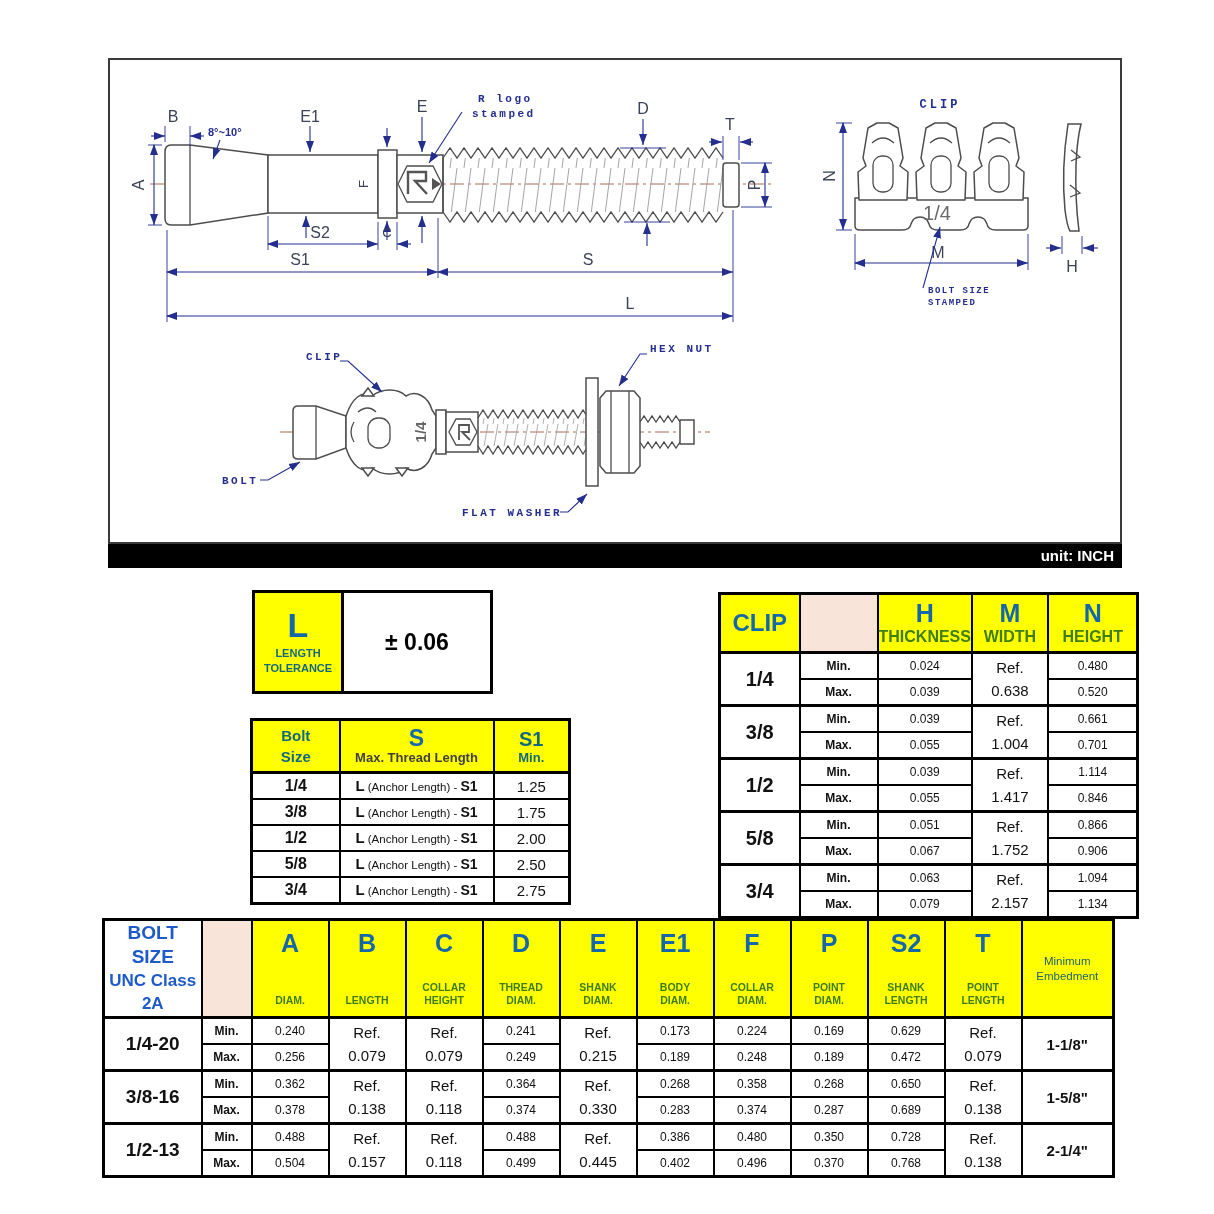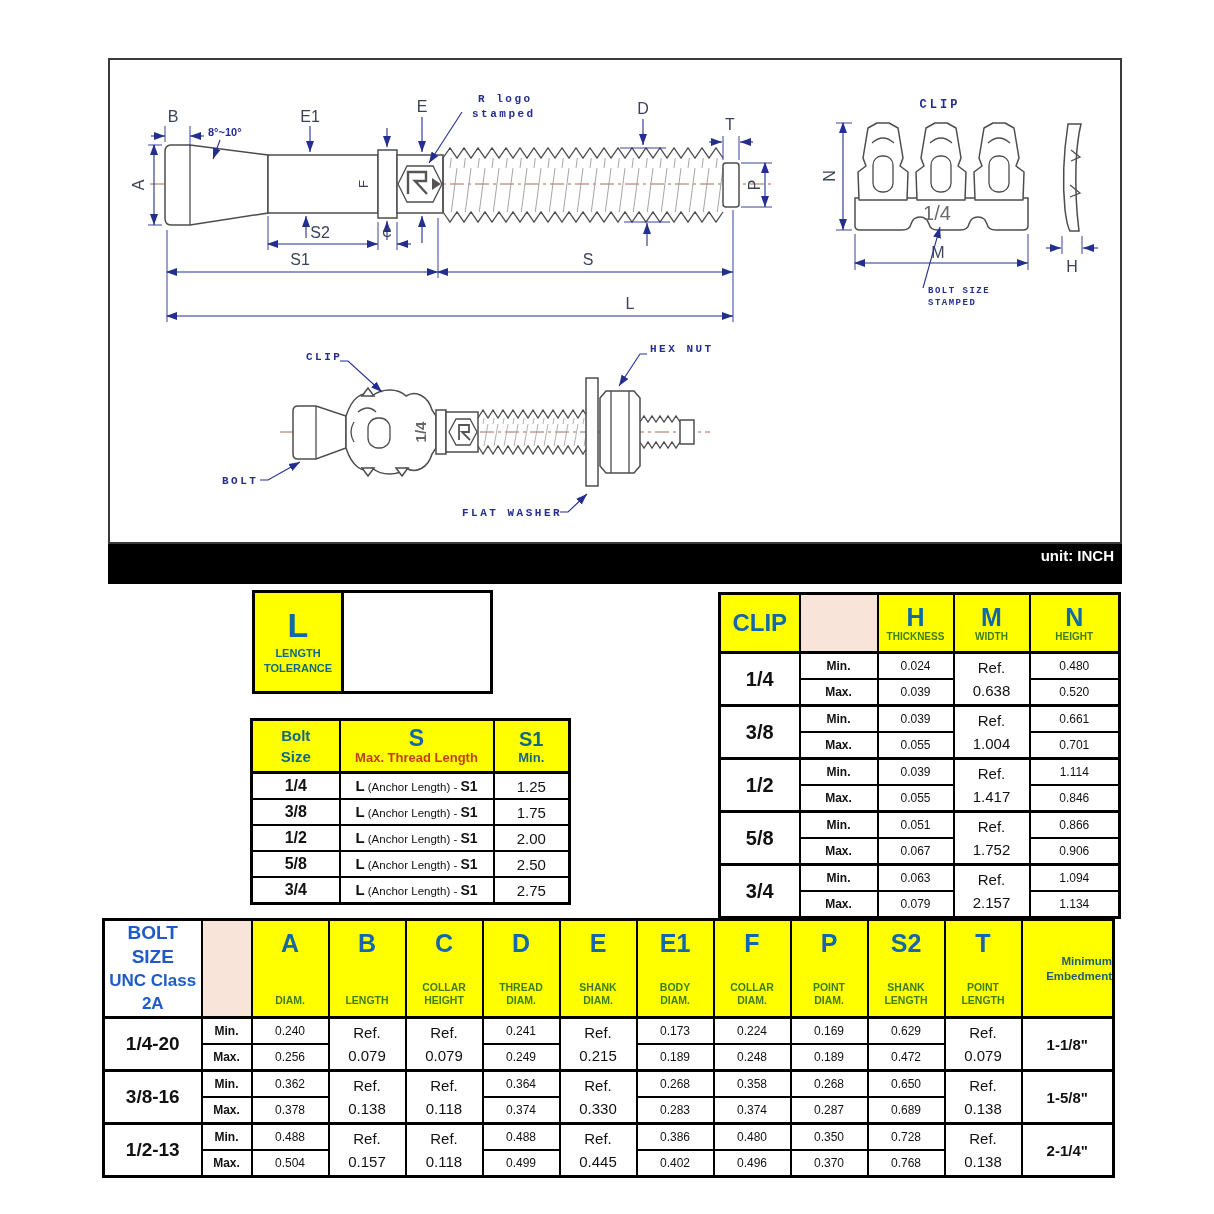--- a/index.html
+++ b/index.html
@@ -1,20 +1,20 @@
 <!DOCTYPE html>
 <html><head>
 <meta charset="utf-8">
 <style>
   html,body{margin:0;padding:0;background:#fff;}
   #page{position:relative;width:1214px;height:1214px;background:#fff;font-family:"Liberation Sans",sans-serif;overflow:hidden;}
 
   
   #draw-panel{position:absolute;left:108px;top:58px;width:1010px;height:482px;border:2px solid #3a3a3a;background:#fff;}
-  #unit-bar{position:absolute;left:108px;top:544px;width:1014px;height:40px;background:#000;color:#fff;
+  #unit-bar{position:absolute;left:108px;top:544px;width:1014px;height:24px;background:#000;color:#fff;
             font-weight:bold;font-size:15px;line-height:24px;text-align:right;padding-right:8px;box-sizing:border-box;}
 
   svg text{font-family:"Liberation Sans",sans-serif;}
   .dl{fill:#3c4257;font-size:16px;}
   .dls{fill:#3c4257;font-size:13px;}
   .st{fill:#232e8f;font-weight:bold;font-family:"Liberation Mono",monospace;letter-spacing:2.5px;font-size:11px;}
   .stsm{fill:#232e8f;font-weight:bold;font-family:"Liberation Mono",monospace;letter-spacing:1.5px;font-size:9px;}
   .stamp{fill:#6a6a6a;font-size:20px;}
   .dim{stroke:#232e8f;stroke-width:1.1;fill:none;}
   .ext{stroke:#232e8f;stroke-width:0.9;fill:none;}
@@ -35,51 +35,51 @@
   #tol-left{width:86px;background:#ffff00;border-right:3px solid #000;display:flex;flex-direction:column;align-items:center;justify-content:center;}
   #tol-left .sym{color:#1467a8;font-weight:bold;font-size:34px;line-height:1;margin-bottom:4px;}
   #tol-left .lbl{color:#12697f;font-weight:bold;font-size:11px;line-height:1.35;}
   #tol-right{flex:1;display:flex;align-items:center;justify-content:center;font-weight:bold;font-size:23px;}
 
   
   #thr-table{position:absolute;left:250px;top:718px;border:3px solid #000;}
   #thr-table td{height:24px;}
   .tt-bolt{color:#12697f;font-weight:bold;font-size:15px;line-height:1.4;}
   .tt-s{color:#1467a8;font-weight:bold;font-size:23px;line-height:1;}
-  .tt-ssub{color:#c2410c;font-weight:bold;font-size:13px;line-height:1.2;}
+  .tt-ssub{color:#404040;font-weight:bold;font-size:13px;line-height:1.2;}
   .tt-s1{color:#12697f;font-weight:bold;font-size:20px;line-height:1.1;}
   .tt-min{color:#12697f;font-weight:bold;font-size:13px;}
   .tsz{font-weight:bold;font-size:16px;}
   .tf b{font-size:15px;}
   .tf span{font-size:11.5px;}
   .tf .s1b{font-size:14px;font-weight:bold;}
   .tv{font-size:15px;}
   #thr-table tr.hd td{height:50px;border-bottom:3px solid #000;}
 
   
   #clip-table{position:absolute;left:718px;top:592px;border:3px solid #000;}
   #clip-table td{height:24px;}
   #clip-table tr.hd td{height:56px;border-bottom:3px solid #000;}
   .c-title{color:#1467a8;font-weight:bold;font-size:24px;}
   .hsym{color:#1467a8;font-weight:bold;font-size:25px;line-height:1.1;}
-  .hsub{color:#3f7d16;font-weight:bold;font-size:10px;line-height:1.1;}
+  .hsub{color:#3f7d16;font-weight:bold;font-size:16px;line-height:1.1;}
   .csz{font-weight:bold;font-size:20px;}
   .mm{font-weight:bold;font-size:12px;}
   .cv{font-size:12px;}
   .cref div{line-height:23px;font-size:15px;}
 
   
   #bolt-table{position:absolute;left:102px;top:918px;border:3px solid #000;}
   #bolt-table td{height:24px;}
   #bolt-table tr.hd td{height:82px;border-bottom:3px solid #000;}
   .bt-title{color:#1e5bc8;font-weight:bold;font-size:19px;line-height:1.25;}
   .bt-title3{color:#1e5bc8;font-weight:bold;font-size:17px;line-height:1.4;}
   .bhwrap{display:flex;flex-direction:column;height:78px;justify-content:space-between;padding:2px 0;}
   .bsub{color:#3f7d16;font-weight:bold;font-size:10.5px;line-height:1.25;min-height:13px;}
-  .bemb-h{color:#1e5f6e;font-weight:bold;font-size:11.5px;line-height:1.3;text-align:right;}
+  .bemb-h{color:#1e5f6e;font-weight:normal;font-size:11.5px;line-height:1.3;}
   .bsz{font-weight:bold;font-size:19px;}
   .bv{font-size:12px;}
   .bref div{line-height:23px;font-size:15px;}
   .bemb{font-weight:bold;font-size:15px;}
 </style>
 </head>
 <body>
 
 <div id="page">
 
@@ -275,20 +275,21 @@
   <div id="unit-bar">
     <span>unit: INCH</span>
   </div>
 
   <div id="tol-table">
     <div id="tol-left">
       <div class="sym">L</div>
       <div class="lbl">LENGTH</div>
       <div class="lbl">TOLERANCE</div>
     </div>
+    <div id="tol-right">± 0.06</div>
   </div>
 
   <table id="thr-table">
     <colgroup>
         <col style="width:88px">
         <col style="width:154px">
         <col style="width:76px">
       </colgroup>
     <tbody>
         <tr class="hd">

